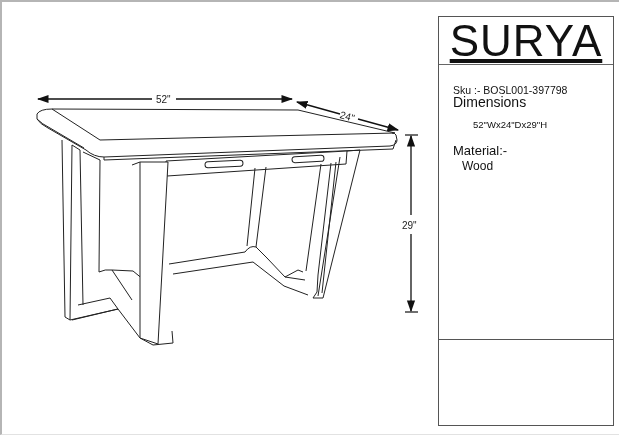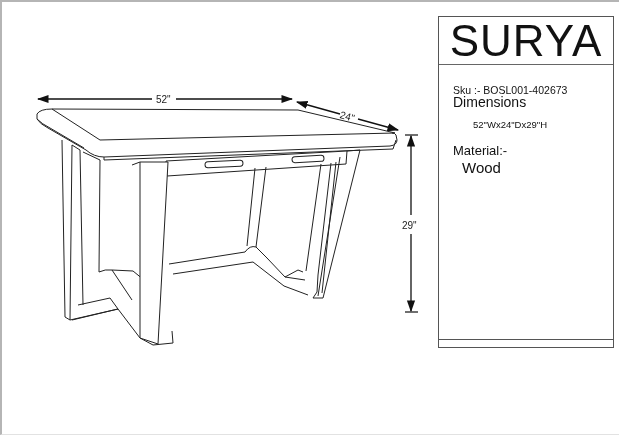--- a/index.html
+++ b/index.html
@@ -1,26 +1,26 @@
 <!DOCTYPE html>
 <html><head>
 <meta charset="utf-8">
 <style>
   html, body { margin:0; padding:0; background:#ffffff; }
   body { width:620px; height:439px; position:relative; overflow:hidden; font-family:"Liberation Sans", sans-serif; color:#111; }
   .page-border { position:absolute; left:0; top:0; width:619px; height:435px; border-top:2px solid #b5b5b5; border-left:2px solid #b5b5b5; border-bottom:1px solid #e2e2e2; box-sizing:border-box; }
   .drawing { position:absolute; left:0; top:0; width:620px; height:439px; }
-  .info-box { position:absolute; left:438px; top:16px; width:176px; height:332px; border:1.5px solid #555; box-sizing:border-box; }
+  .info-box { position:absolute; left:438px; top:16px; width:176px; height:410px; border:1.5px solid #555; box-sizing:border-box;text-decoration:underline; }
   .brand { height:47px; border-bottom:1.5px solid #666; display:flex; align-items:center; justify-content:center; font-size:44px; letter-spacing:1px; font-weight:400; color:#111; line-height:1; }
   .details { position:absolute; left:0; top:48px; width:100%; height:274px; }
   .sku { position:absolute; left:14px; top:19px; font-size:10.5px; }
   .dim-label { position:absolute; left:14px; top:29px; font-size:14px; }
   .dim-value { position:absolute; left:34px; top:54px; font-size:9.5px; }
   .mat-label { position:absolute; left:14px; top:78px; font-size:13px; }
-  .mat-value { position:absolute; left:23px; top:94px; font-size:15px; }
+  .mat-value { position:absolute; left:23px; top:94px; font-size:12px; }
   .notes-box { position:absolute; left:0; top:322px; width:100%; height:86px; border-top:1.5px solid #555; }
   .dim-text { font-family:"Liberation Sans", sans-serif; font-size:10px; fill:#222; }
 </style>
 </head>
 <body>
 
 <div class="page-border"></div>
 
 <svg class="drawing" viewBox="0 0 620 439" xmlns="http://www.w3.org/2000/svg">
   <defs>
@@ -83,20 +83,20 @@
     <path d="M331,163 L318,275 L317,292"></path>
     <path d="M336,162 L322,293"></path>
     <path d="M347,151 L360,150 L323,298 L313,298 L317,292"></path>
     <path d="M340,157 L318,296"></path>
   </g>
 </svg>
 
 <div class="info-box">
   <div class="brand">SURYA</div>
   <div class="details">
-    <div class="sku">Sku :- BOSL001-402673</div>
+    <div class="sku">Sku :- BOSL001-397798</div>
     <div class="dim-label">Dimensions</div>
     <div class="dim-value">52"Wx24"Dx29"H</div>
     <div class="mat-label">Material:-</div>
     <div class="mat-value">Wood</div>
   </div>
   <div class="notes-box"></div>
 </div>
 
 </body></html>

